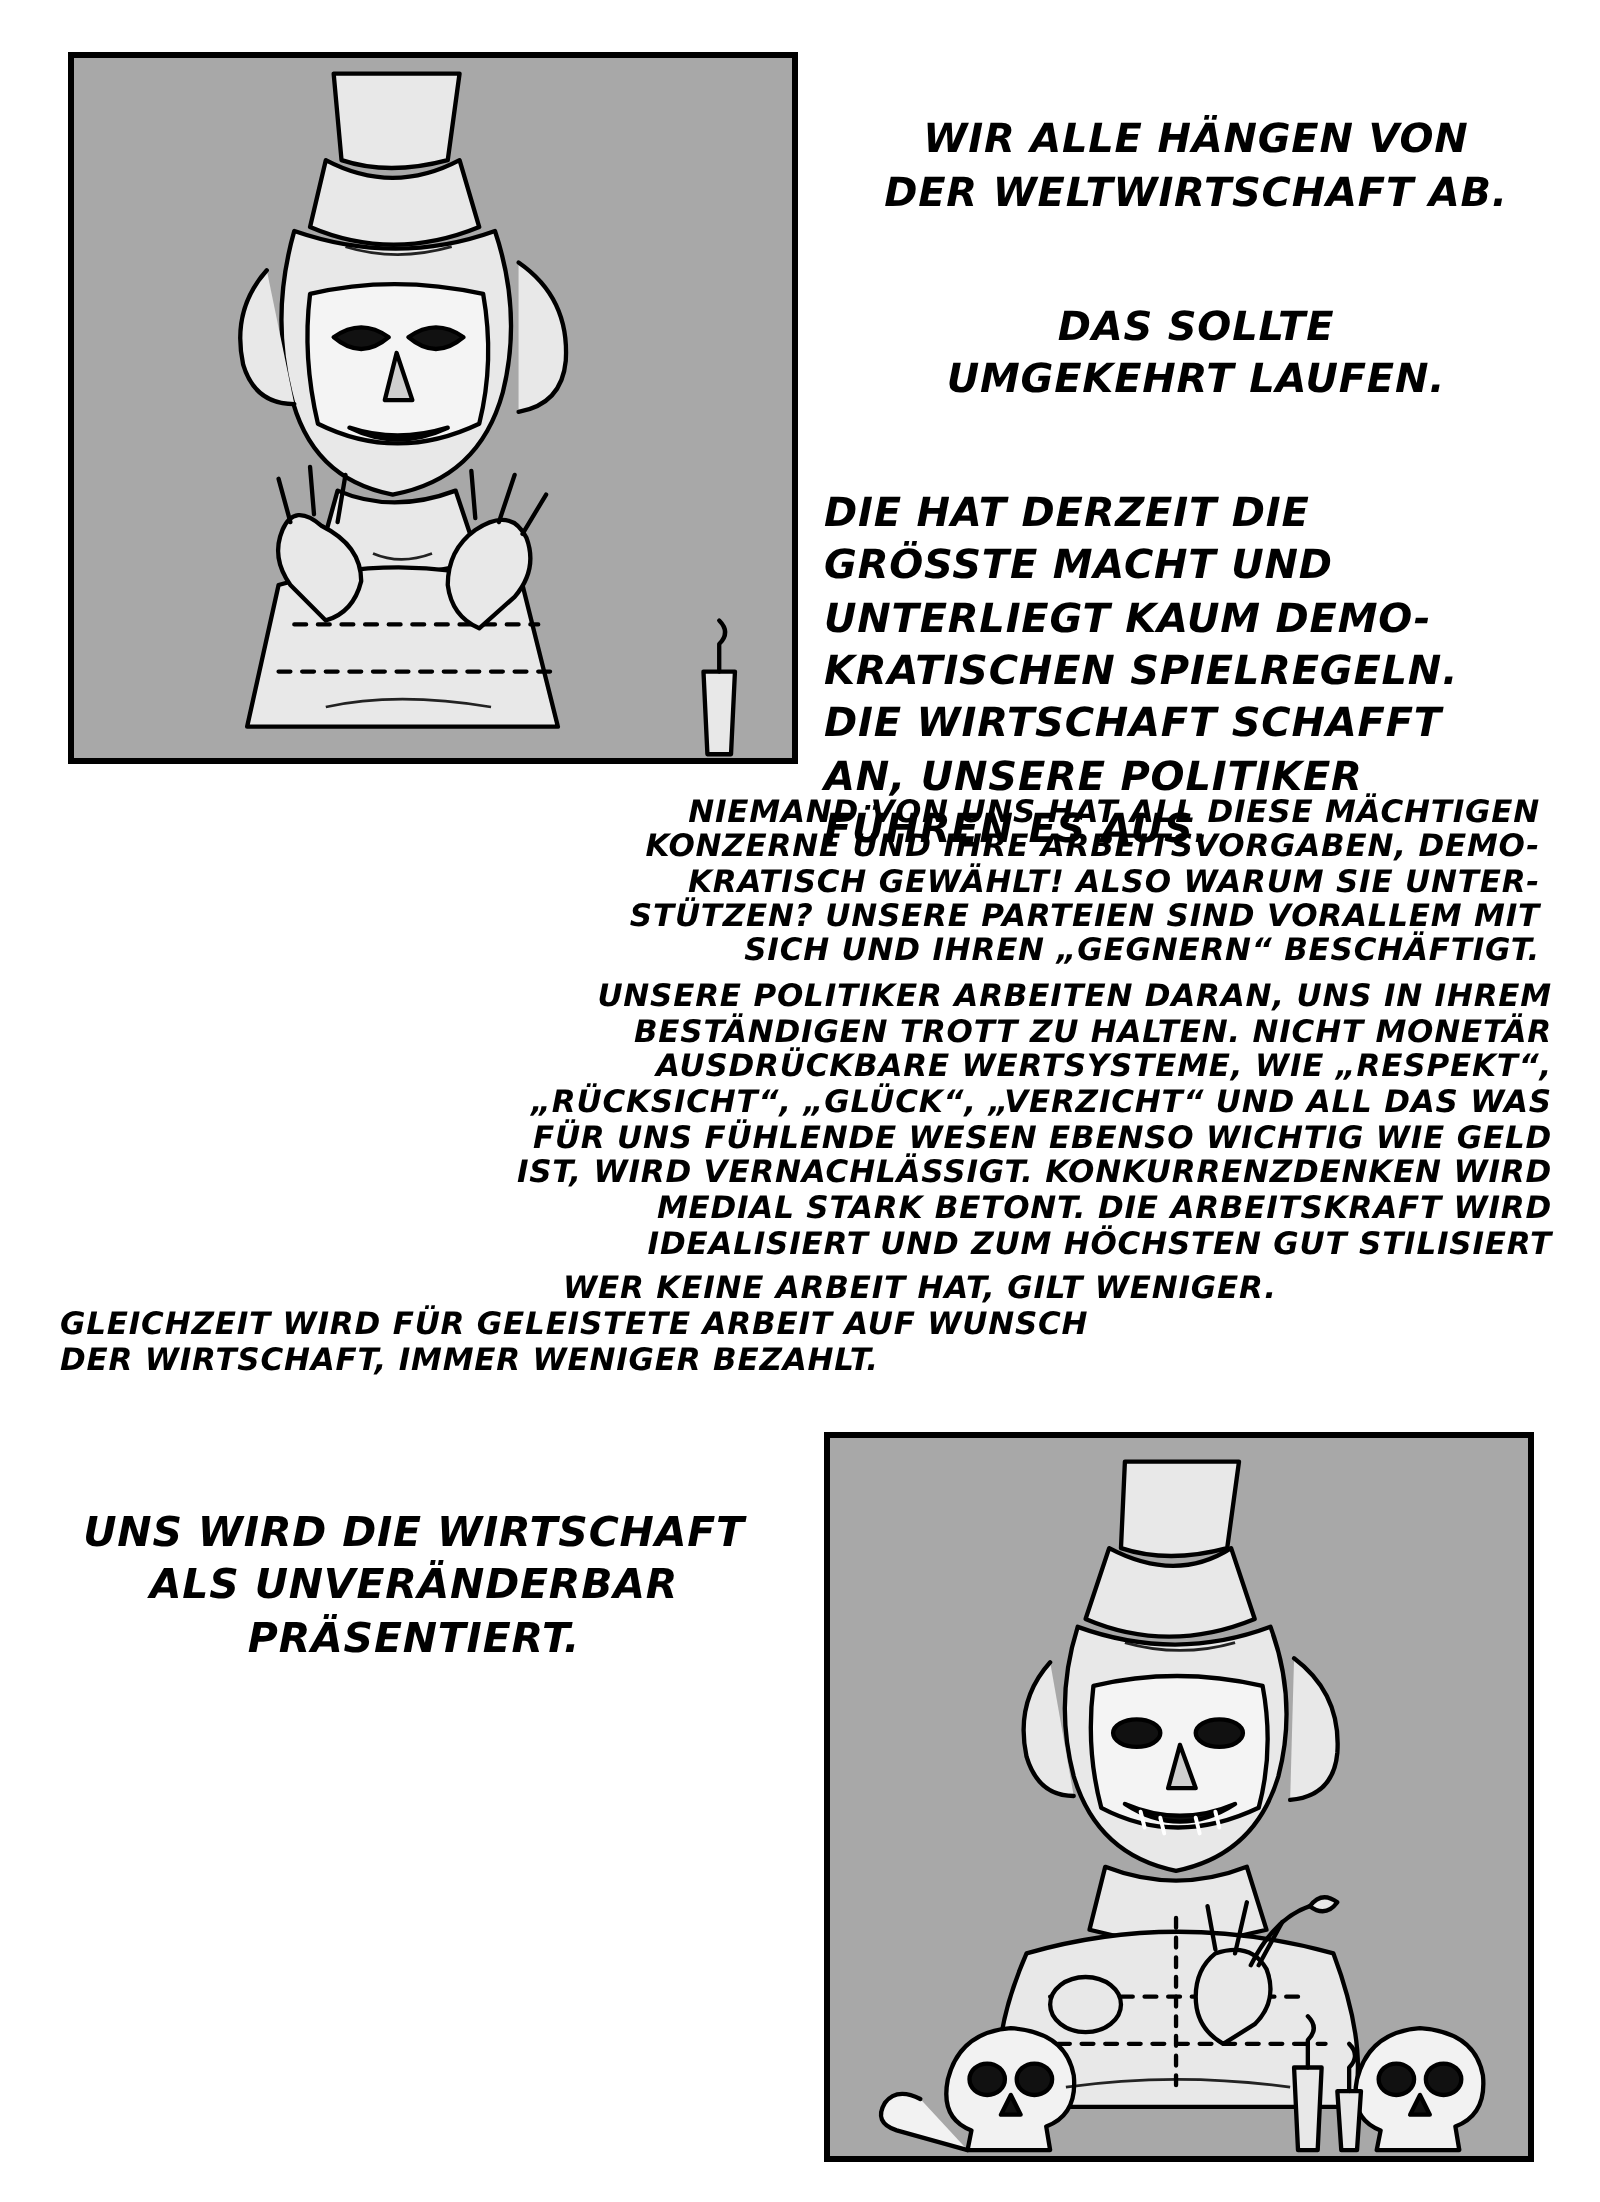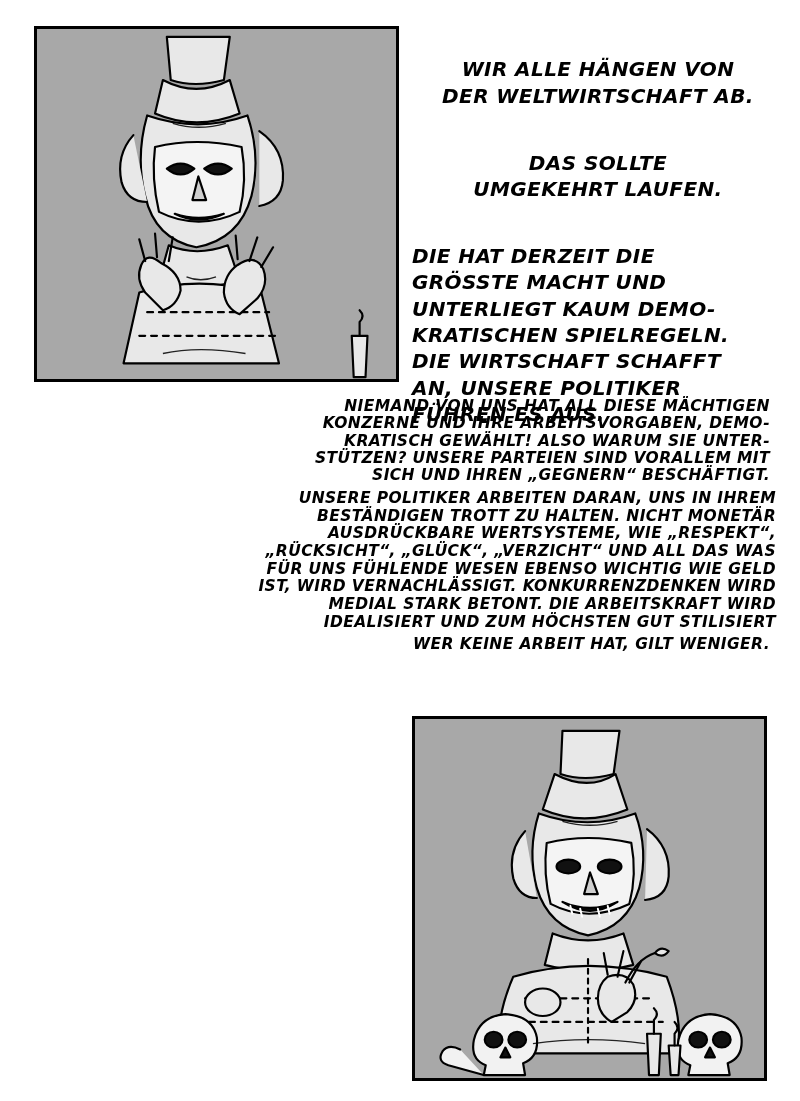--- a/index.html
+++ b/index.html
@@ -83,21 +83,21 @@
     font-size: 15.5px;
     line-height: 1.14;
     text-align: right;
   }
   #text-middle-c {
     left: 150px;
     top: 636px;
     width: 620px;
     font-size: 15.5px;
     line-height: 1.14;
-    text-align: right;
+    text-align: center;
   }
   #text-middle-d {
     left: 30px;
     top: 654px;
     width: 750px;
     font-size: 15.5px;
     line-height: 1.14;
     text-align: left;
   }
 
@@ -189,22 +189,27 @@
 sich und ihren „Gegnern“ beschäftigt.</div>
   <div class="lettering" id="text-middle-b">Unsere Politiker arbeiten daran, uns in ihrem
 beständigen Trott zu halten. Nicht monetär
 ausdrückbare Wertsysteme, wie „Respekt“,
 „Rücksicht“, „Glück“, „Verzicht“ und all das was
 für uns fühlende Wesen ebenso wichtig wie Geld
 ist, wird vernachlässigt. Konkurrenzdenken wird
 medial stark betont. Die Arbeitskraft wird
 idealisiert und zum höchsten Gut stilisiert</div>
   <div class="lettering" id="text-middle-c">Wer keine Arbeit hat, gilt weniger.</div>
+  <div class="lettering" id="text-middle-d">Gleichzeit wird für geleistete Arbeit auf Wunsch
+ der Wirtschaft, immer weniger bezahlt.</div>
 
   <div class="lettering" id="text-bottom-left">
+    <div class="para center">Uns wird die Wirtschaft
+als unveränderbar
+präsentiert.</div>
     
     
   </div>
 
   <div class="panel" id="panel-bottom">
     <svg class="art" viewBox="0 0 355 365" preserveAspectRatio="xMidYMid slice">
       <rect x="0" y="0" width="355" height="365" fill="#a8a8a8"></rect>
       <g fill="#e8e8e8" stroke="#000" stroke-width="2.2" stroke-linejoin="round" stroke-linecap="round">
 
         <path d="M150 12 L208 12 L202 56 Q172 64 148 56 Z"></path>

